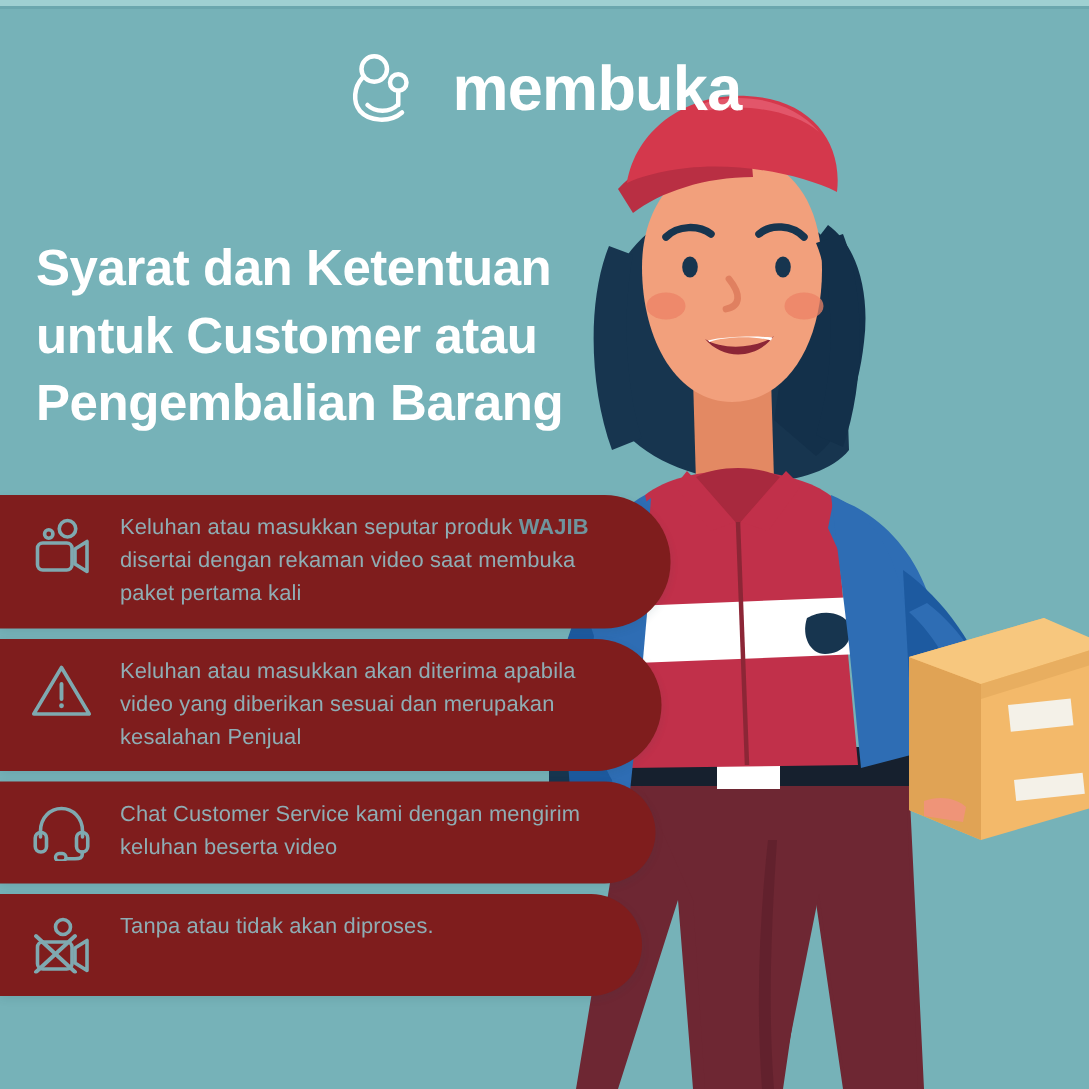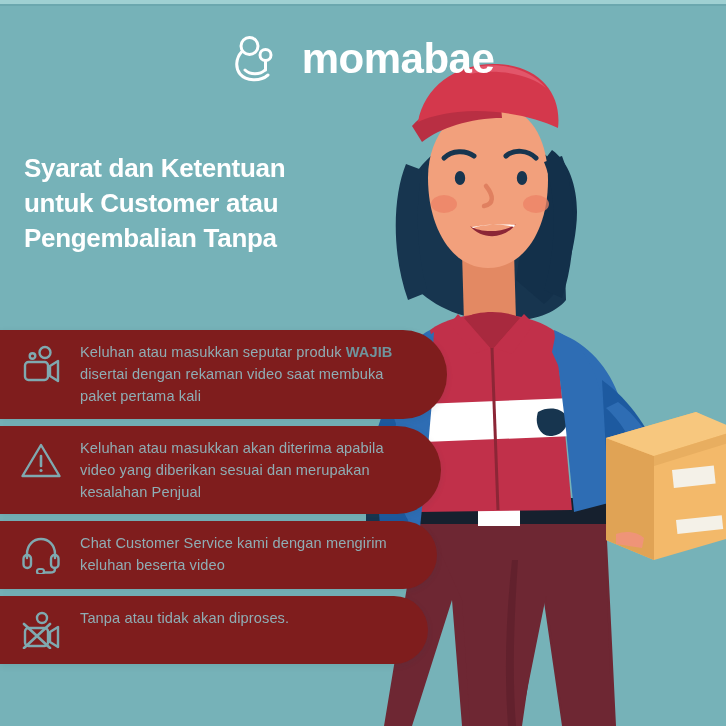--- a/index.html
+++ b/index.html
@@ -56,21 +56,21 @@
   }
 
   
   .heading {
     position: absolute;
     left: 24px;
     top: 134px;
     width: 470px;
     z-index: 30;
     color: #ffffff;
-    font-size: 26px;
+    font-size: 34px;
     font-weight: 700;
     line-height: 1.33;
     letter-spacing: -0.3px;
   }
   .heading .ln { display: block; white-space: nowrap; }
 
   
   .illus {
     position: absolute;
     right: 0;
@@ -226,27 +226,27 @@
   </svg>
 
   <div class="logo-row">
     <svg class="logo-mark" viewBox="0 0 54 54">
       <circle cx="17.5" cy="14" r="8.5" fill="none" stroke="#ffffff" stroke-width="3"></circle>
       <circle cx="33.5" cy="23" r="5.5" fill="none" stroke="#ffffff" stroke-width="3"></circle>
       <path d="M33.5 28.5 L33.5 38" stroke="#ffffff" stroke-width="3" stroke-linecap="round" fill="none"></path>
       <path d="M9.5 20 C4 26 3 36 8 42 C14 49 28 50 36 43" fill="none" stroke="#ffffff" stroke-width="3" stroke-linecap="round"></path>
       <path d="M13 38 C18 43 28 43 33 38" fill="none" stroke="#ffffff" stroke-width="3" stroke-linecap="round"></path>
     </svg>
-    <span class="logo-word">momabae</span>
+    <span class="logo-word">membuka</span>
   </div>
 
   <h1 class="heading">
     <span class="ln">Syarat dan Ketentuan</span>
     <span class="ln">untuk Customer atau</span>
-    <span class="ln">Pengembalian Tanpa</span>
+    <span class="ln">Pengembalian Barang</span>
   </h1>
 
   <div class="cards">
 
     <div class="card card-w1">
       <div class="card-icon">
         <svg width="42" height="38" viewBox="0 0 42 38">
           <circle cx="25" cy="7.5" r="5.5" fill="none" stroke="#7fa9b0" stroke-width="2.4"></circle>
           <circle cx="12.5" cy="11" r="2.8" fill="none" stroke="#7fa9b0" stroke-width="2.4"></circle>
           <rect x="5" y="17" width="23" height="18" rx="3.5" fill="none" stroke="#7fa9b0" stroke-width="2.4"></rect>

